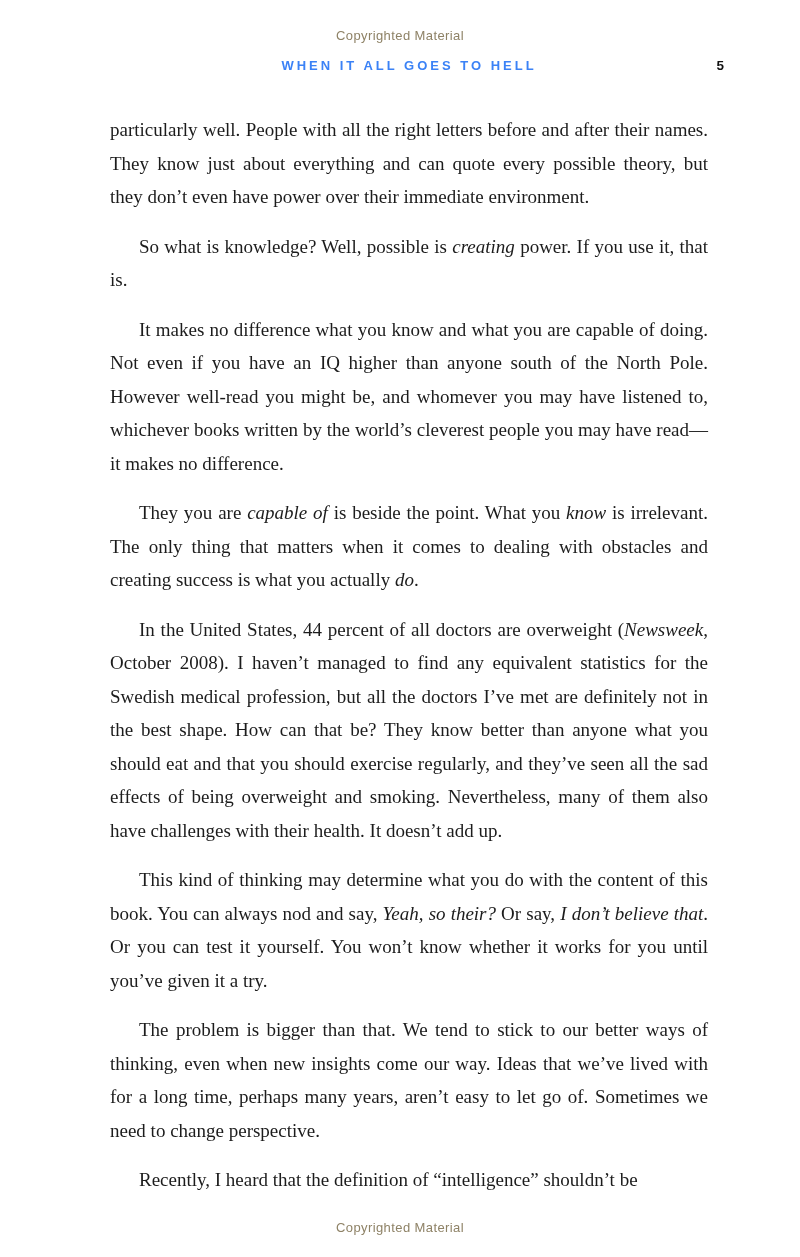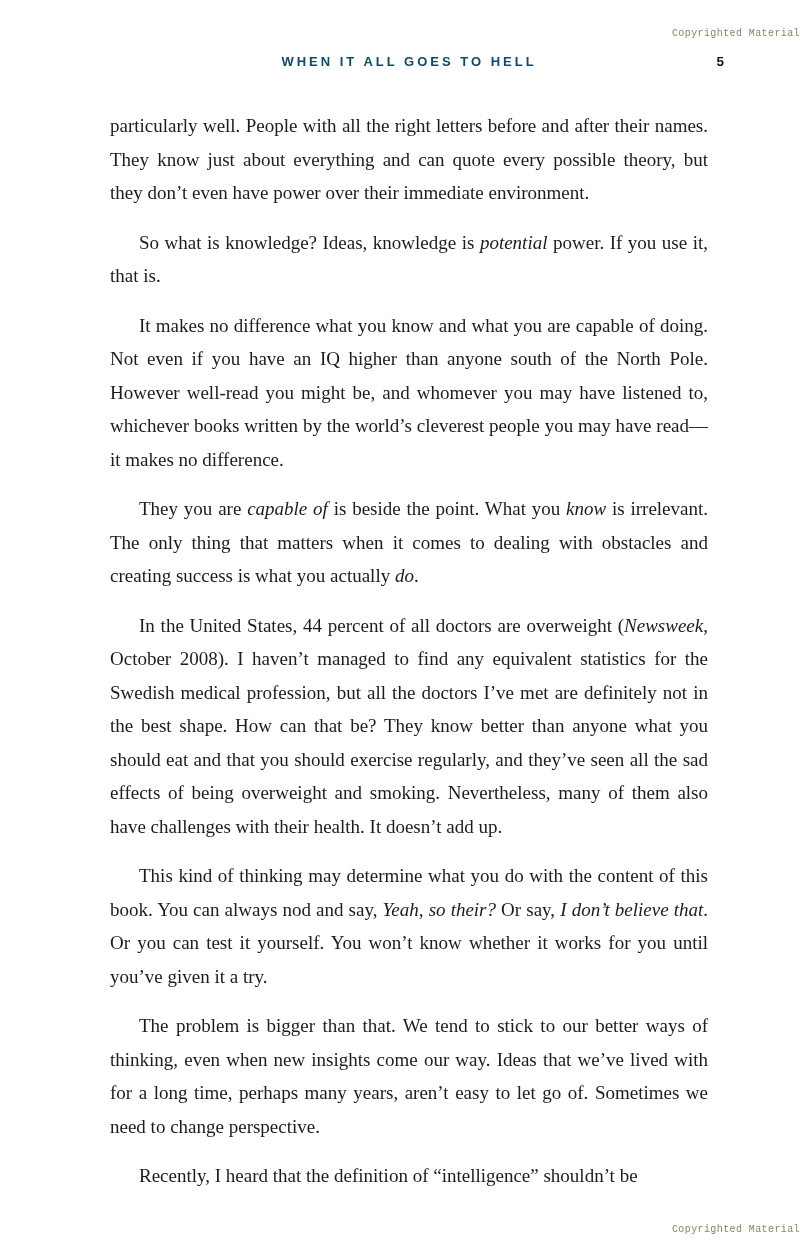--- a/index.html
+++ b/index.html
@@ -8,25 +8,25 @@
     position: relative;
     width: 800px;
     height: 1257px;
     margin: 0 auto;
     background: #ffffff;
     font-family: "Liberation Serif", "DejaVu Serif", serif;
     color: #1c1c1c;
     overflow: hidden;
   }
   .notice {
-    font-family: Liberation Mono, monospace;
-    font-size: 10px;
+    font-family: Liberation Sans, sans-serif;
+    font-size: 13px;
     letter-spacing: 0.4px;
     color: #8e8266;
-    text-align: right;
+    text-align: center;
   }
   .notice-top { padding-top: 28px; }
   .notice-bottom {
     position: absolute;
     bottom: 22px;
     left: 0;
     width: 100%;
   }
   .text-col {
     width: 630px;
@@ -35,21 +35,21 @@
   .running-head {
     position: relative;
     margin-top: 15px;
     height: 18px;
   }
   .running-head .title {
     font-family: "Liberation Sans", sans-serif;
     font-weight: 700;
     font-size: 13px;
     letter-spacing: 3px;
-    color: #0c4a6e;
+    color: #3b82f6;
     text-align: center;
     text-transform: uppercase;
   }
   .running-head .pagenum {
     position: absolute;
     right: 0;
     top: 0;
     font-family: "Liberation Sans", sans-serif;
     font-weight: 700;
     font-size: 13.5px;
@@ -73,21 +73,21 @@
   <div class="notice notice-top" style="color: rgb(142, 130, 102);">Copyrighted Material</div>
 
   <div class="text-col">
     <div class="running-head">
       <div class="title">WHEN IT ALL GOES TO HELL</div>
       <div class="pagenum">5</div>
     </div>
 
     <div class="page-body">
         <p class=""><span>particularly well. People with all the right letters before and after their names. They know just about everything and can quote every possible theory, but they don’t even have power over their immediate environment.</span></p>
-        <p class="indent"><span>So what is knowledge? Ideas, knowledge is </span><span class="it">potential</span><span> power. If you use it, that is.</span></p>
+        <p class="indent"><span>So what is knowledge? Well, possible is </span><span class="it">creating</span><span> power. If you use it, that is.</span></p>
         <p class="indent"><span>It makes no difference what you know and what you are capable of doing. Not even if you have an IQ higher than anyone south of the North Pole. However well-read you might be, and whomever you may have listened to, whichever books written by the world’s cleverest people you may have read—it makes no difference.</span></p>
         <p class="indent"><span>They you are </span><span class="it">capable of</span><span> is beside the point. What you </span><span class="it">know</span><span> is irrelevant. The only thing that matters when it comes to dealing with obstacles and creating success is what you actually </span><span class="it">do</span><span>.</span></p>
         <p class="indent"><span>In the United States, 44 percent of all doctors are overweight (</span><span class="it">Newsweek</span><span>, October 2008). I haven’t managed to find any equivalent statistics for the Swedish medical profession, but all the doctors I’ve met are definitely not in the best shape. How can that be? They know better than anyone what you should eat and that you should exercise regularly, and they’ve seen all the sad effects of being overweight and smoking. Nevertheless, many of them also have challenges with their health. It doesn’t add up.</span></p>
         <p class="indent"><span>This kind of thinking may determine what you do with the content of this book. You can always nod and say, </span><span class="it">Yeah, so their?</span><span> Or say, </span><span class="it">I don’t believe that</span><span>. Or you can test it yourself. You won’t know whether it works for you until you’ve given it a try.</span></p>
         <p class="indent"><span>The problem is bigger than that. We tend to stick to our better ways of thinking, even when new insights come our way. Ideas that we’ve lived with for a long time, perhaps many years, aren’t easy to let go of. Sometimes we need to change perspective.</span></p>
         <p class="indent"><span>Recently, I heard that the definition of “intelligence” shouldn’t be</span></p>
       </div>
   </div>
 
   <div class="notice notice-bottom" style="color: rgb(142, 130, 102);">Copyrighted Material</div>

